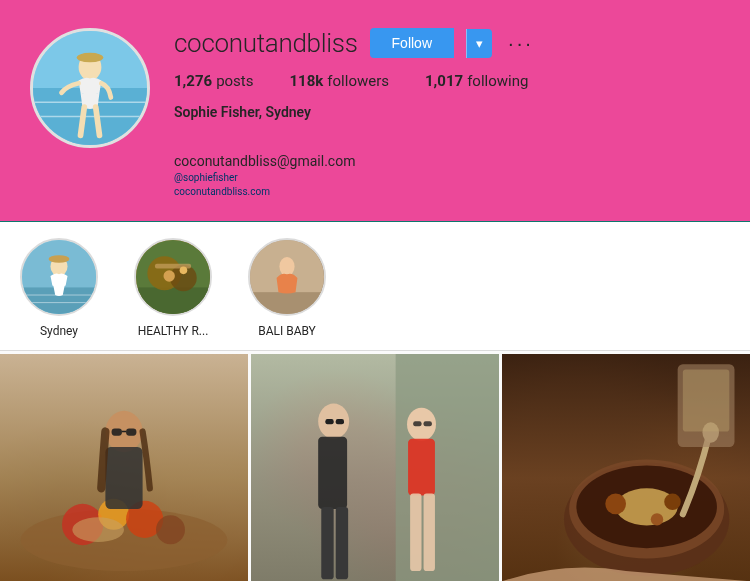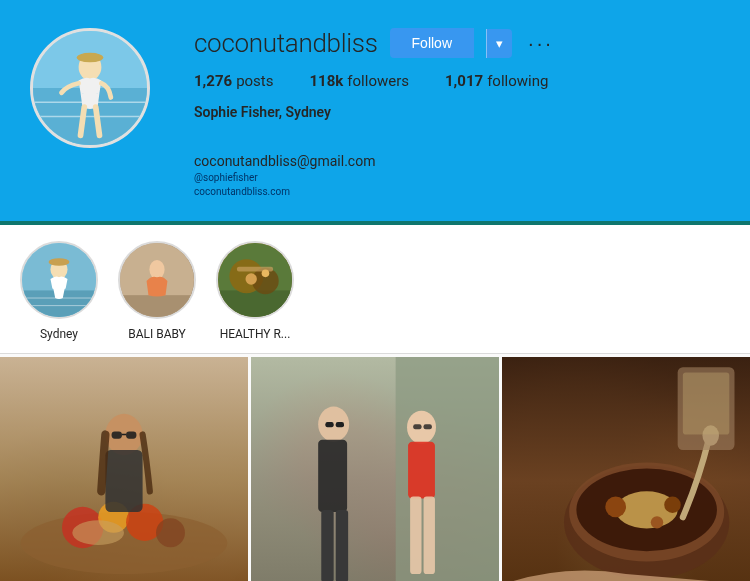--- a/index.html
+++ b/index.html
@@ -6,26 +6,26 @@
     body {
       font-family: -apple-system, BlinkMacSystemFont, 'Segoe UI', Roboto, Helvetica, Arial, sans-serif;
       background: #fafafa;
       width: 750px;
       min-height: 581px;
       overflow-x: hidden;
     }
 
     
     .profile-section {
-      background: #0ea5e9;
+      background: #ec4899;
       padding: 28px 30px 24px 30px;
       display: flex;
       align-items: flex-start;
-      gap: 44px;
-      border-bottom: 4px solid #0f766e;
+      gap: 24px;
+      border-bottom: 1px solid #0f766e;
     }
 
     .avatar-wrapper {
       flex-shrink: 0;
       width: 120px;
       height: 120px;
       border-radius: 50%;
       overflow: hidden;
       border: 3px solid #e0e0e0;
       background: linear-gradient(135deg, #a8d8ea 0%, #87ceeb 40%, #b8e0c8 100%);
@@ -136,21 +136,21 @@
       font-size: 10px;
       color: #003569;
       text-decoration: none;
     }
 
     
     .stories-section {
       background: #fff;
       padding: 16px 20px 12px 20px;
       display: flex;
-      gap: 20px;
+      gap: 36px;
       border-bottom: 1px solid #dbdbdb;
     }
 
     .story-item {
       display: flex;
       flex-direction: column;
       align-items: center;
       gap: 8px;
       cursor: pointer;
     }
@@ -304,45 +304,45 @@
 
       <line x1="0" y1="58" x2="78" y2="58" stroke="#fff" stroke-width="1" opacity="0.5"></line>
       <line x1="0" y1="66" x2="78" y2="66" stroke="#fff" stroke-width="1" opacity="0.5"></line>
       <ellipse cx="39" cy="28" rx="9" ry="10" fill="#f5deb3"></ellipse>
       <ellipse cx="39" cy="20" rx="11" ry="4" fill="#c8a050"></ellipse>
       <path d="M30 38 Q35 34 39 36 Q43 34 48 38 L46 48 Q39 52 32 48 Z" fill="#fff"></path>
       <path d="M33 48 Q39 50 45 48 L43 58 Q39 60 35 58 Z" fill="#fff"></path>
     </svg>
       </div>
       <span class="story-label">Sydney</span>
-    </div>
-    <div class="story-item">
-      <div class="story-circle story-bali">
-        <svg viewBox="0 0 78 78" style="width:100%;height:100%">
-      <rect width="78" height="78" fill="#c8b090"></rect>
-      <rect y="55" width="78" height="23" fill="#a89070"></rect>
-      <ellipse cx="39" cy="28" rx="8" ry="10" fill="#f0c8a0"></ellipse>
-      <path d="M28 40 Q33 34 39 36 Q45 34 50 40 L48 55 Q39 58 30 55 Z" fill="#e8824a"></path>
-    </svg>
-      </div>
-      <span class="story-label">BALI BABY</span>
     </div>
     <div class="story-item">
       <div class="story-circle story-healthy">
         <svg viewBox="0 0 78 78" style="width:100%;height:100%">
       <rect width="78" height="78" fill="#5a7a3a"></rect>
       <rect y="50" width="78" height="28" fill="#4a6830"></rect>
       <circle cx="30" cy="35" r="18" fill="#8b6914" opacity="0.9"></circle>
       <circle cx="50" cy="40" r="14" fill="#6b4a10" opacity="0.8"></circle>
       <rect x="20" y="25" width="38" height="5" rx="2" fill="#c8a060" opacity="0.7"></rect>
       <circle cx="35" cy="38" r="6" fill="#d4a050"></circle>
       <circle cx="50" cy="32" r="4" fill="#e8b860"></circle>
     </svg>
       </div>
       <span class="story-label">HEALTHY R...</span>
+    </div>
+    <div class="story-item">
+      <div class="story-circle story-bali">
+        <svg viewBox="0 0 78 78" style="width:100%;height:100%">
+      <rect width="78" height="78" fill="#c8b090"></rect>
+      <rect y="55" width="78" height="23" fill="#a89070"></rect>
+      <ellipse cx="39" cy="28" rx="8" ry="10" fill="#f0c8a0"></ellipse>
+      <path d="M28 40 Q33 34 39 36 Q45 34 50 40 L48 55 Q39 58 30 55 Z" fill="#e8824a"></path>
+    </svg>
+      </div>
+      <span class="story-label">BALI BABY</span>
     </div>
   </div>
 
 <div class="grid-section">
 <div class="grid-cell photo-1" title="Woman with food spread">
       <svg class="photo-overlay" viewBox="0 0 240 240" xmlns="http://www.w3.org/2000/svg">
       <rect width="240" height="240" fill="url(#g1)" opacity="0.9"></rect>
       <defs>
         <linearGradient id="g1" x1="0" y1="0" x2="0" y2="1">
           <stop offset="0%" stop-color="#c8b090"></stop>

